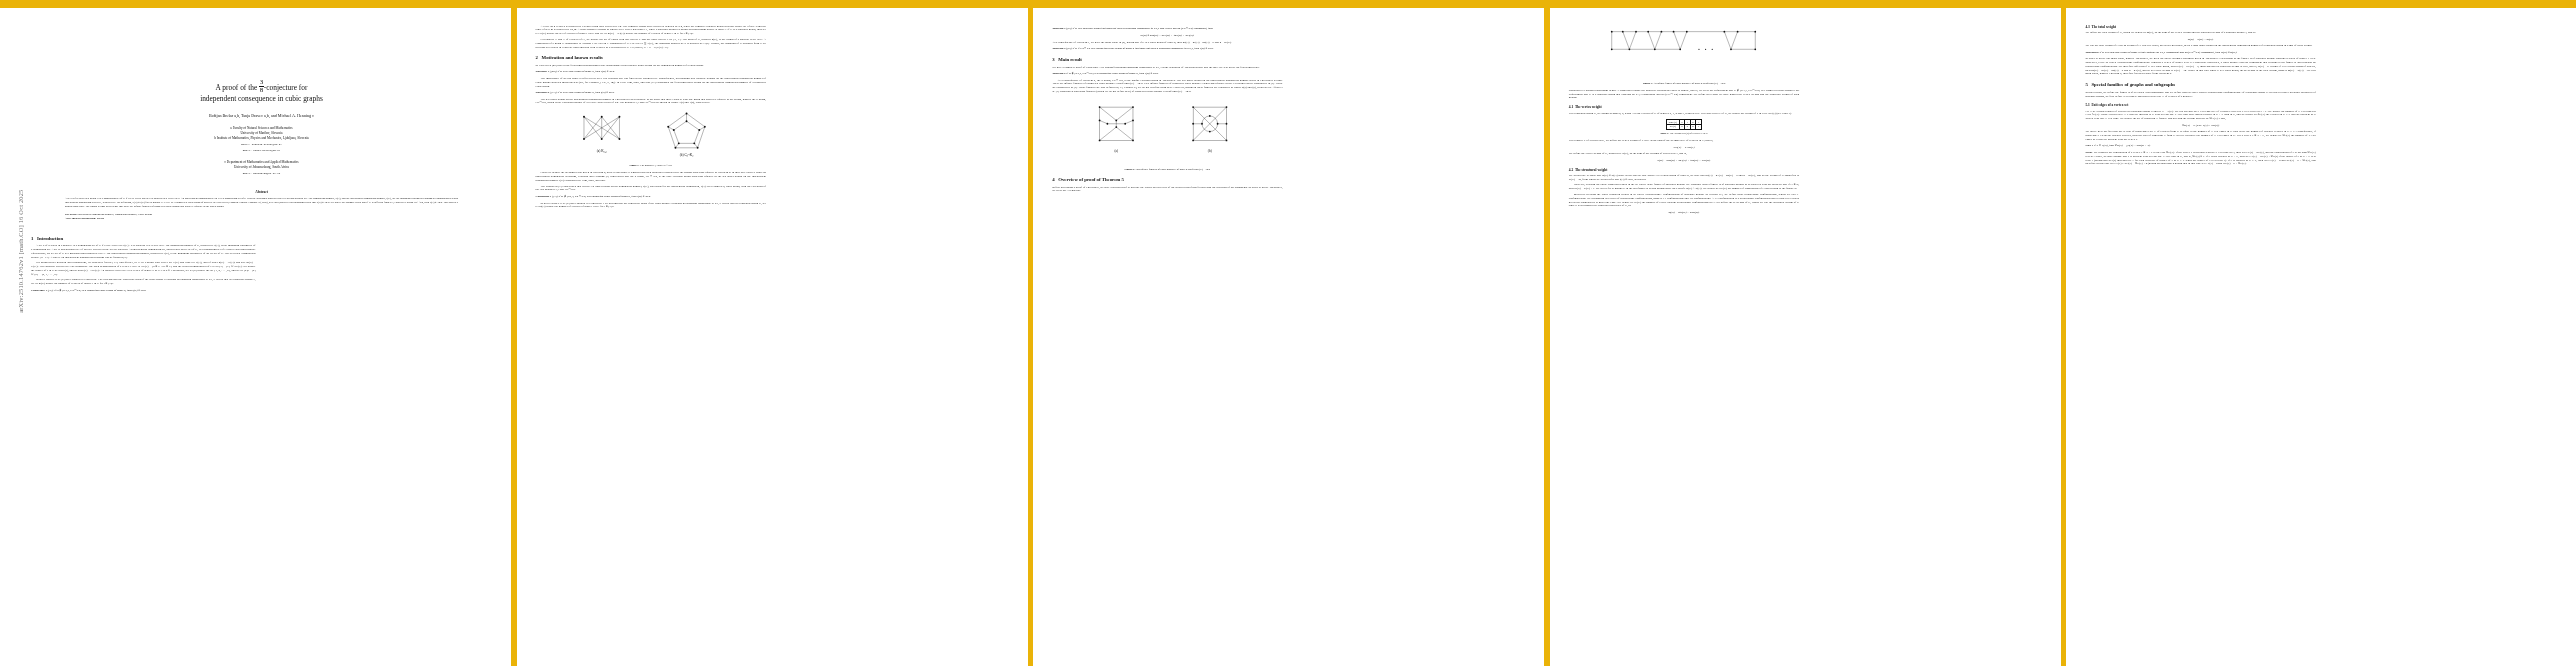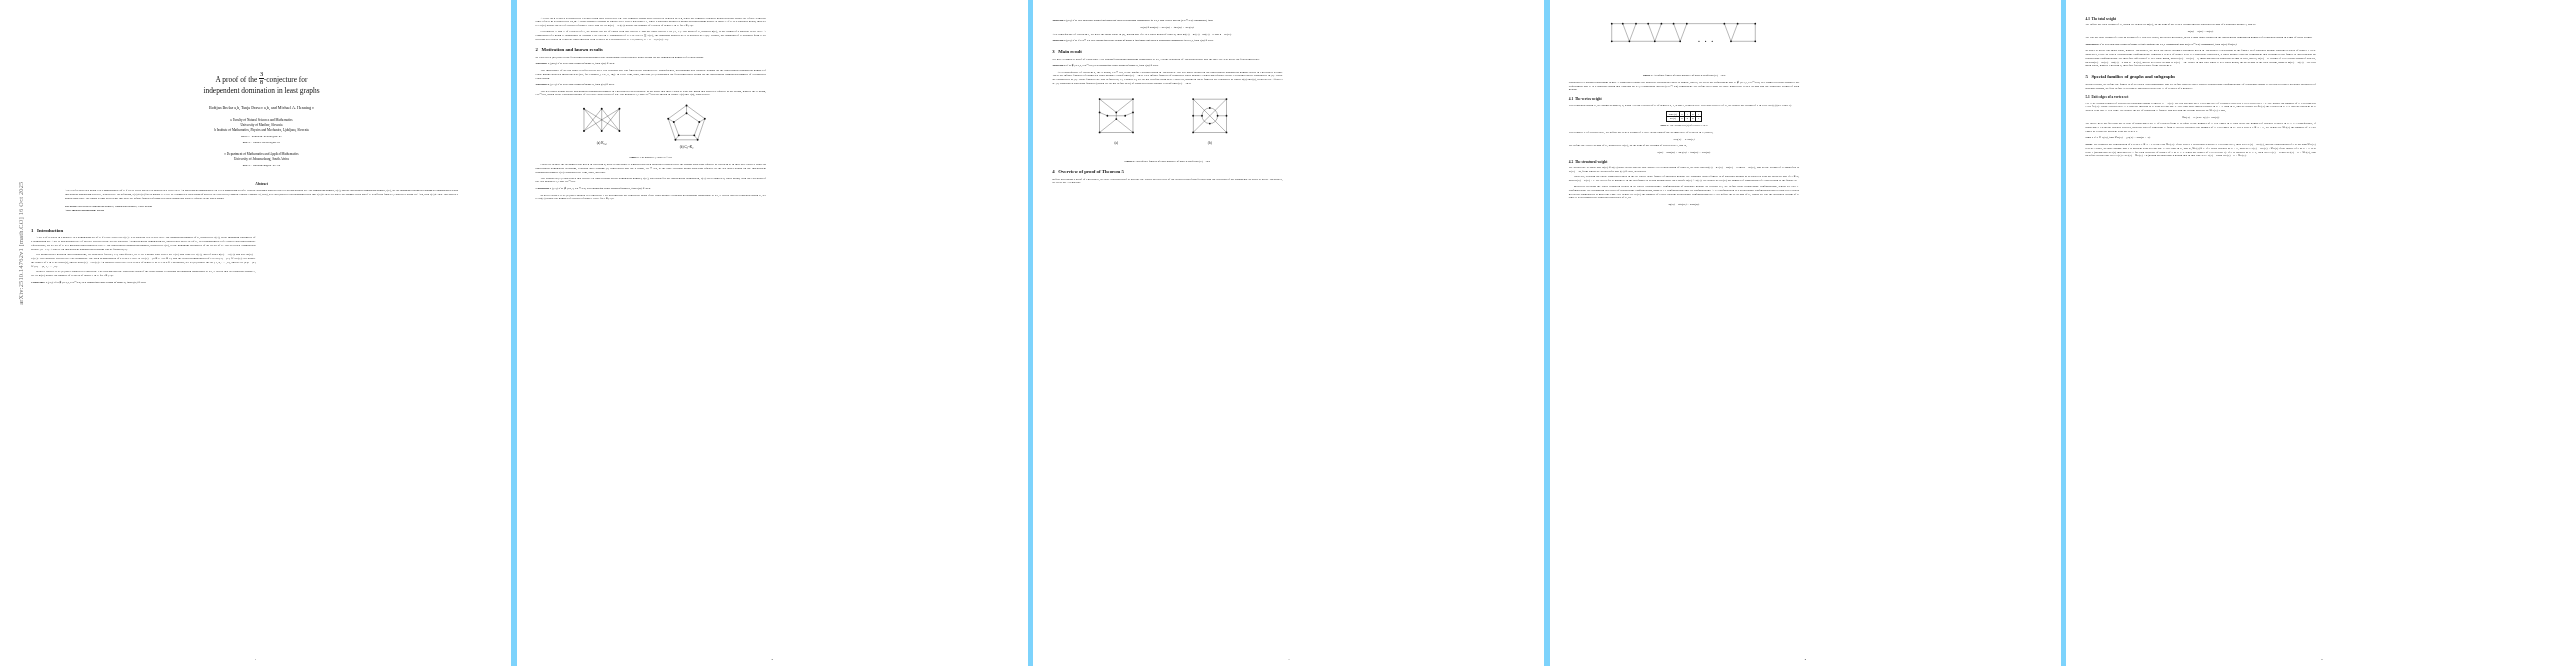--- a/index.html
+++ b/index.html
@@ -3,28 +3,28 @@
 <meta charset="utf-8">
 <style>
   * { box-sizing: border-box; }
   html, body {
     margin: 0; padding: 0;
     background: #7a7a7a;
     font-family: "Liberation Serif", "DejaVu Serif", serif;
   }
   #viewport {
     width: 2576px; height: 667px;
-    background: #7dd3fc;
+    background: #eab308;
     position: relative;
     overflow: hidden;
     display: flex;
     align-items: flex-start;
     justify-content: flex-start;
     gap: 5.6px;
-    padding: 0 0 0 0;
+    padding: 8px 0 0 0;
   }
   .page {
     width: 511px;
     height: 667px;
     background: #ffffff;
     position: relative;
     overflow: hidden;
     flex: 0 0 auto;
     padding: 16.7px 19px 14.5px 19px;
     font-size: 2.9px;
@@ -128,21 +128,21 @@
   <div class="page p1">
     <div class="arxiv-stamp">arXiv:2510.14762v1  [math.CO]  16 Oct 2025</div>
 
     <div class="titleblock">
       <div class="doc-title">
         <span>A proof of the</span>
         <span class="frac bigfrac">
           <span class="num">3</span>
           <span class="den">8</span>
         </span><span>-conjecture for</span><br>
-        <span>independent domination in least graphs</span>
+        <span>independent consequence in cubic graphs</span>
       </div>
       <div class="authors">Boštjan Brešar a,b, Tanja Dravec a,b,  and  Michael A. Henning c</div>
       <div class="affil">a Faculty of Natural Sciences and Mathematics</div>
       <div class="affil">University of Maribor, Slovenia</div>
       <div class="affil">b Institute of Mathematics, Physics and Mechanics, Ljubljana, Slovenia</div>
       <div class="email">Email:  bostjan.bresar@um.si</div>
       <div class="email">Email:  tanja.dravec@um.si</div>
       <div class="affil" style="margin-top:6.7px">c Department of Mathematics and Applied Mathematics</div>
       <div class="affil">University of Johannesburg, South Africa</div>
       <div class="email">Email:  mahenning@uj.ac.za</div>

